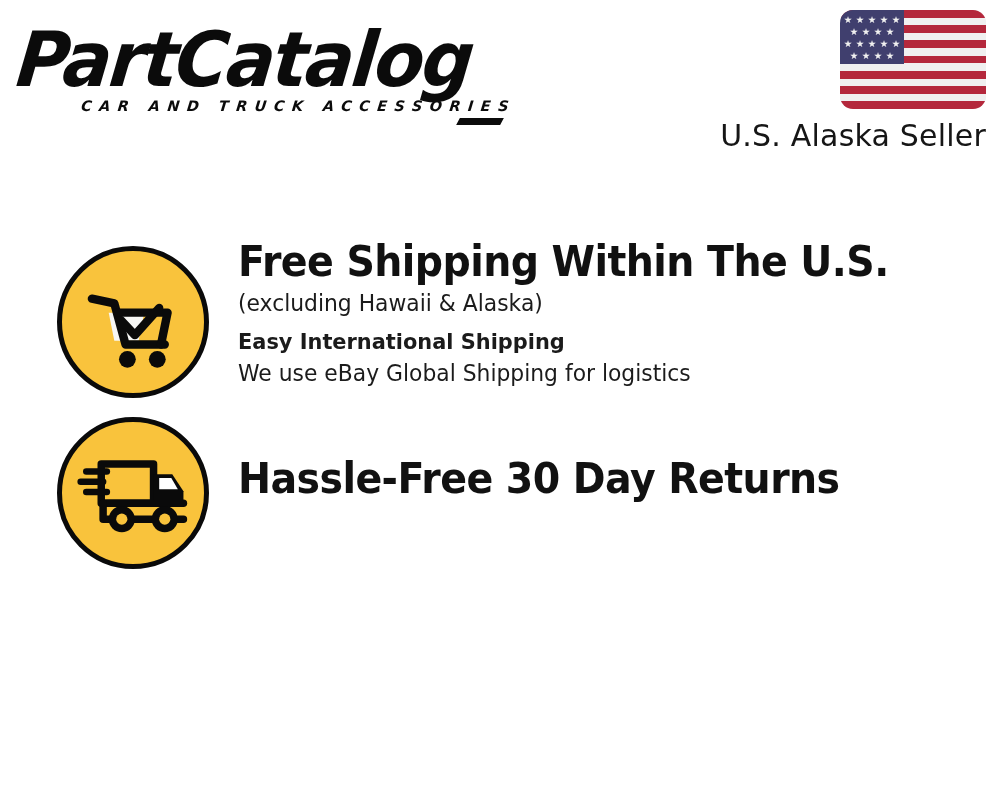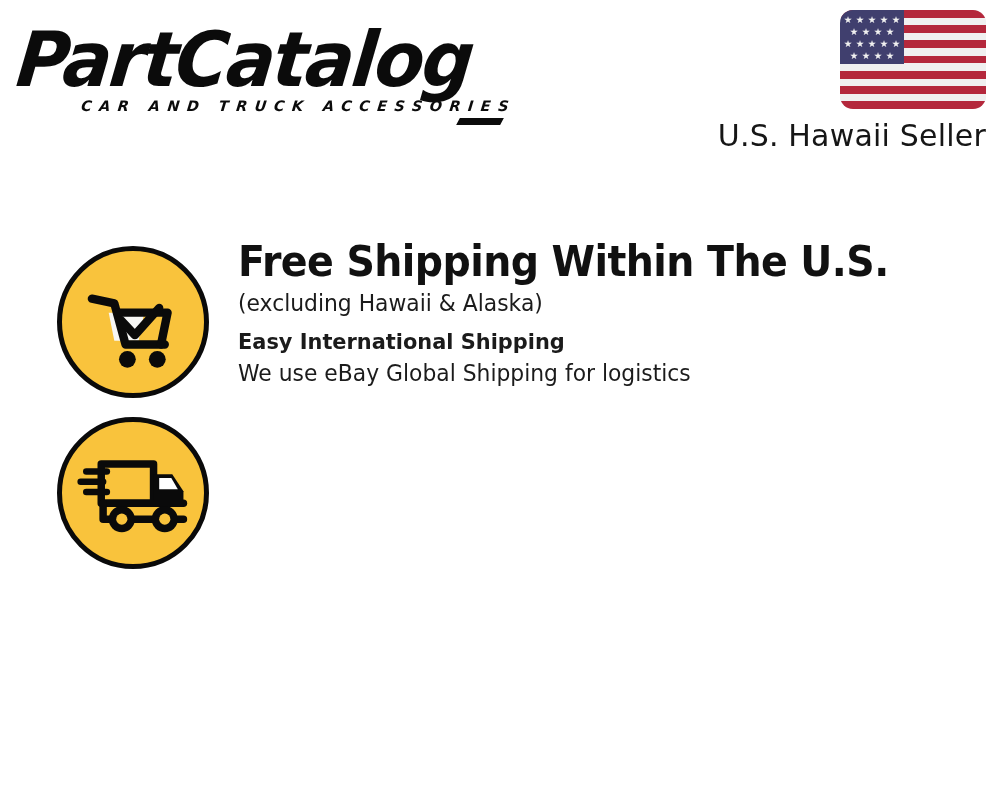--- a/index.html
+++ b/index.html
@@ -223,21 +223,21 @@
           <span>★</span>
           <span>★</span>
         </span>
       <span class="star-row" style="top:41px">
           <span>★</span>
           <span>★</span>
           <span>★</span>
           <span>★</span>
         </span>
     </span>
-    <span class="seller-text">U.S. Hawaii Seller</span>
+    <span class="seller-text">U.S. Alaska Seller</span>
   </div>
 
   <div class="features">
 
     <div class="feature-row row-1">
       <div class="icon-badge">
         <svg viewBox="0 0 152 152" aria-hidden="true">
           <polygon points="50,66 88,66 82,96 56,96" fill="#F7F7F5"></polygon>
           <path d="M32 51 L56 56 L68 100 L110 100" fill="none" stroke="#0a0a0a" stroke-width="9" stroke-linecap="round" stroke-linejoin="round"></path>
           <path d="M59 66 L113 66 L106 100" fill="none" stroke="#0a0a0a" stroke-width="9" stroke-linecap="round" stroke-linejoin="round"></path>
@@ -264,17 +264,20 @@
           <path d="M44 87 L44 104 L130 104" fill="none" stroke="#0a0a0a" stroke-width="8" stroke-linejoin="round" stroke-linecap="round"></path>
           <circle cx="64" cy="104" r="14" fill="#0a0a0a"></circle>
           <circle cx="64" cy="104" r="6" fill="#F9C33C"></circle>
           <circle cx="110" cy="104" r="14" fill="#0a0a0a"></circle>
           <circle cx="110" cy="104" r="6" fill="#F9C33C"></circle>
           <path d="M26 53 L48 53" stroke="#0a0a0a" stroke-width="7" stroke-linecap="round"></path>
           <path d="M20 64 L44 64" stroke="#0a0a0a" stroke-width="7" stroke-linecap="round"></path>
           <path d="M26 75 L48 75" stroke="#0a0a0a" stroke-width="7" stroke-linecap="round"></path>
         </svg>
       </div>
+      <div class="feature-text">
+        <div class="feature-title">Hassle-Free 30 Day Returns</div>
+      </div>
     </div>
 
 
   </div>
 </div>
 
 </body></html>

